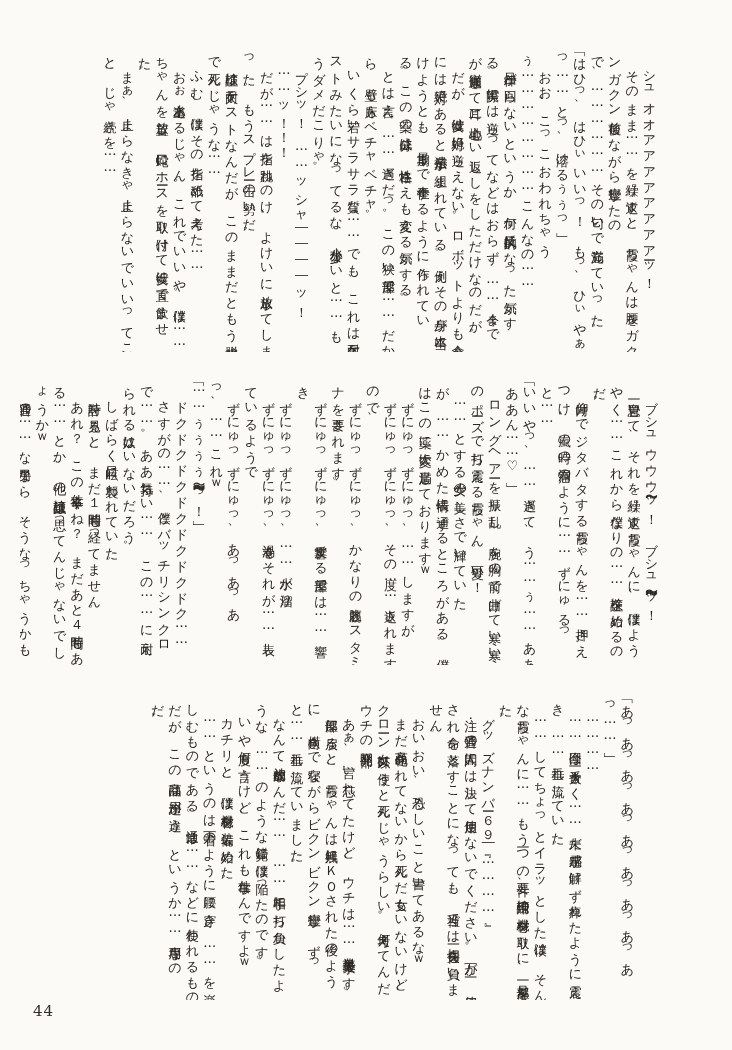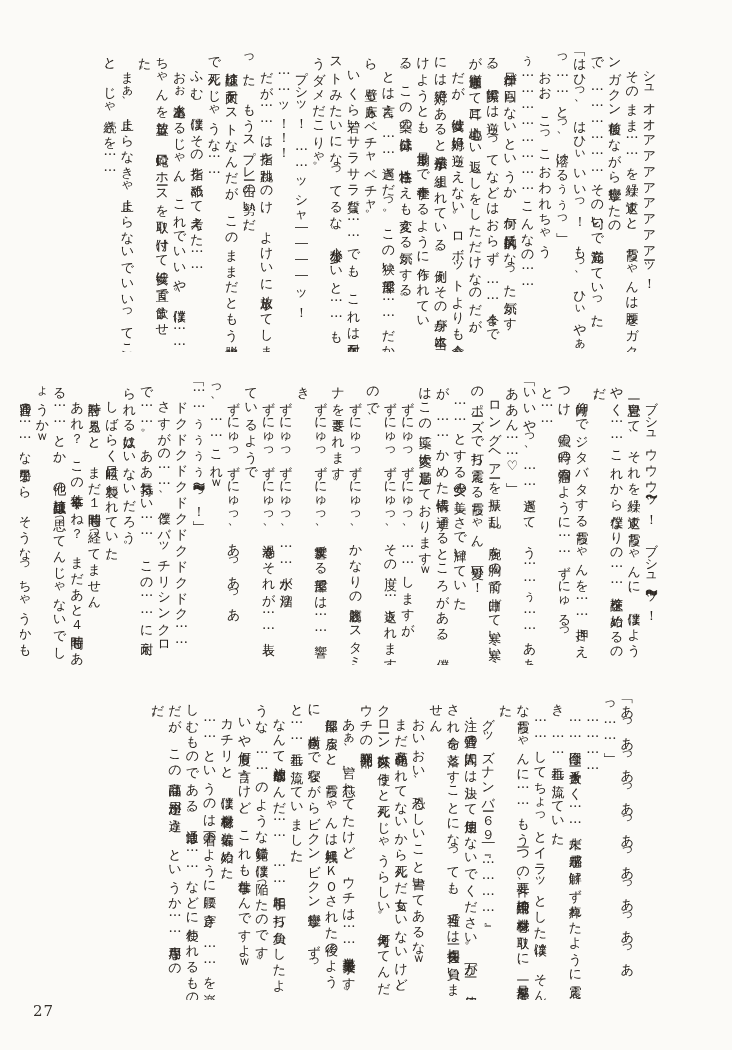--- a/index.html
+++ b/index.html
@@ -96,14 +96,14 @@
       <p>　注：普通の人間には決して使用しないでください。万が一、使用され命を落とすことになっても、当社では一切責任を負いません。</p>
       <p>　おいおい、恐ろしいこと書いてあるなｗ</p>
       <p>　まだ商品化されてないから死んだ女もいないけど、クローン女以外に使うと死んじゃうらしい。何考えてんだウチの開発部ｗ</p>
       <p>　あぁ、言い忘れてたけど、ウチは……業界最大手です。</p>
       <p>　部屋に戻ると、霞ちゃんは無残にＫＯされた後のように、横向きで寝ながらビクンビクン痙攣し、ずっと……垂れ流していました。</p>
       <p>　なんて被虐的なんだ……　……相手に打ち負かしたような、……のような錯覚に僕は陥ったのです。</p>
       <p>　いや何度も言うけど、これも仕事なんですよｗ</p>
       <p>　カチリと、僕は機材を装備し始めた。</p>
       <p>　……というのは下着のように腰に穿き、……を楽しむものである。通常は……などに使われるものだが、この商品は用途が違う。というか……専用なのだ。</p>
     </section>
-  <div class="page-number">27</div>
+  <div class="page-number">44</div>
 </div>
 
 </body></html>

